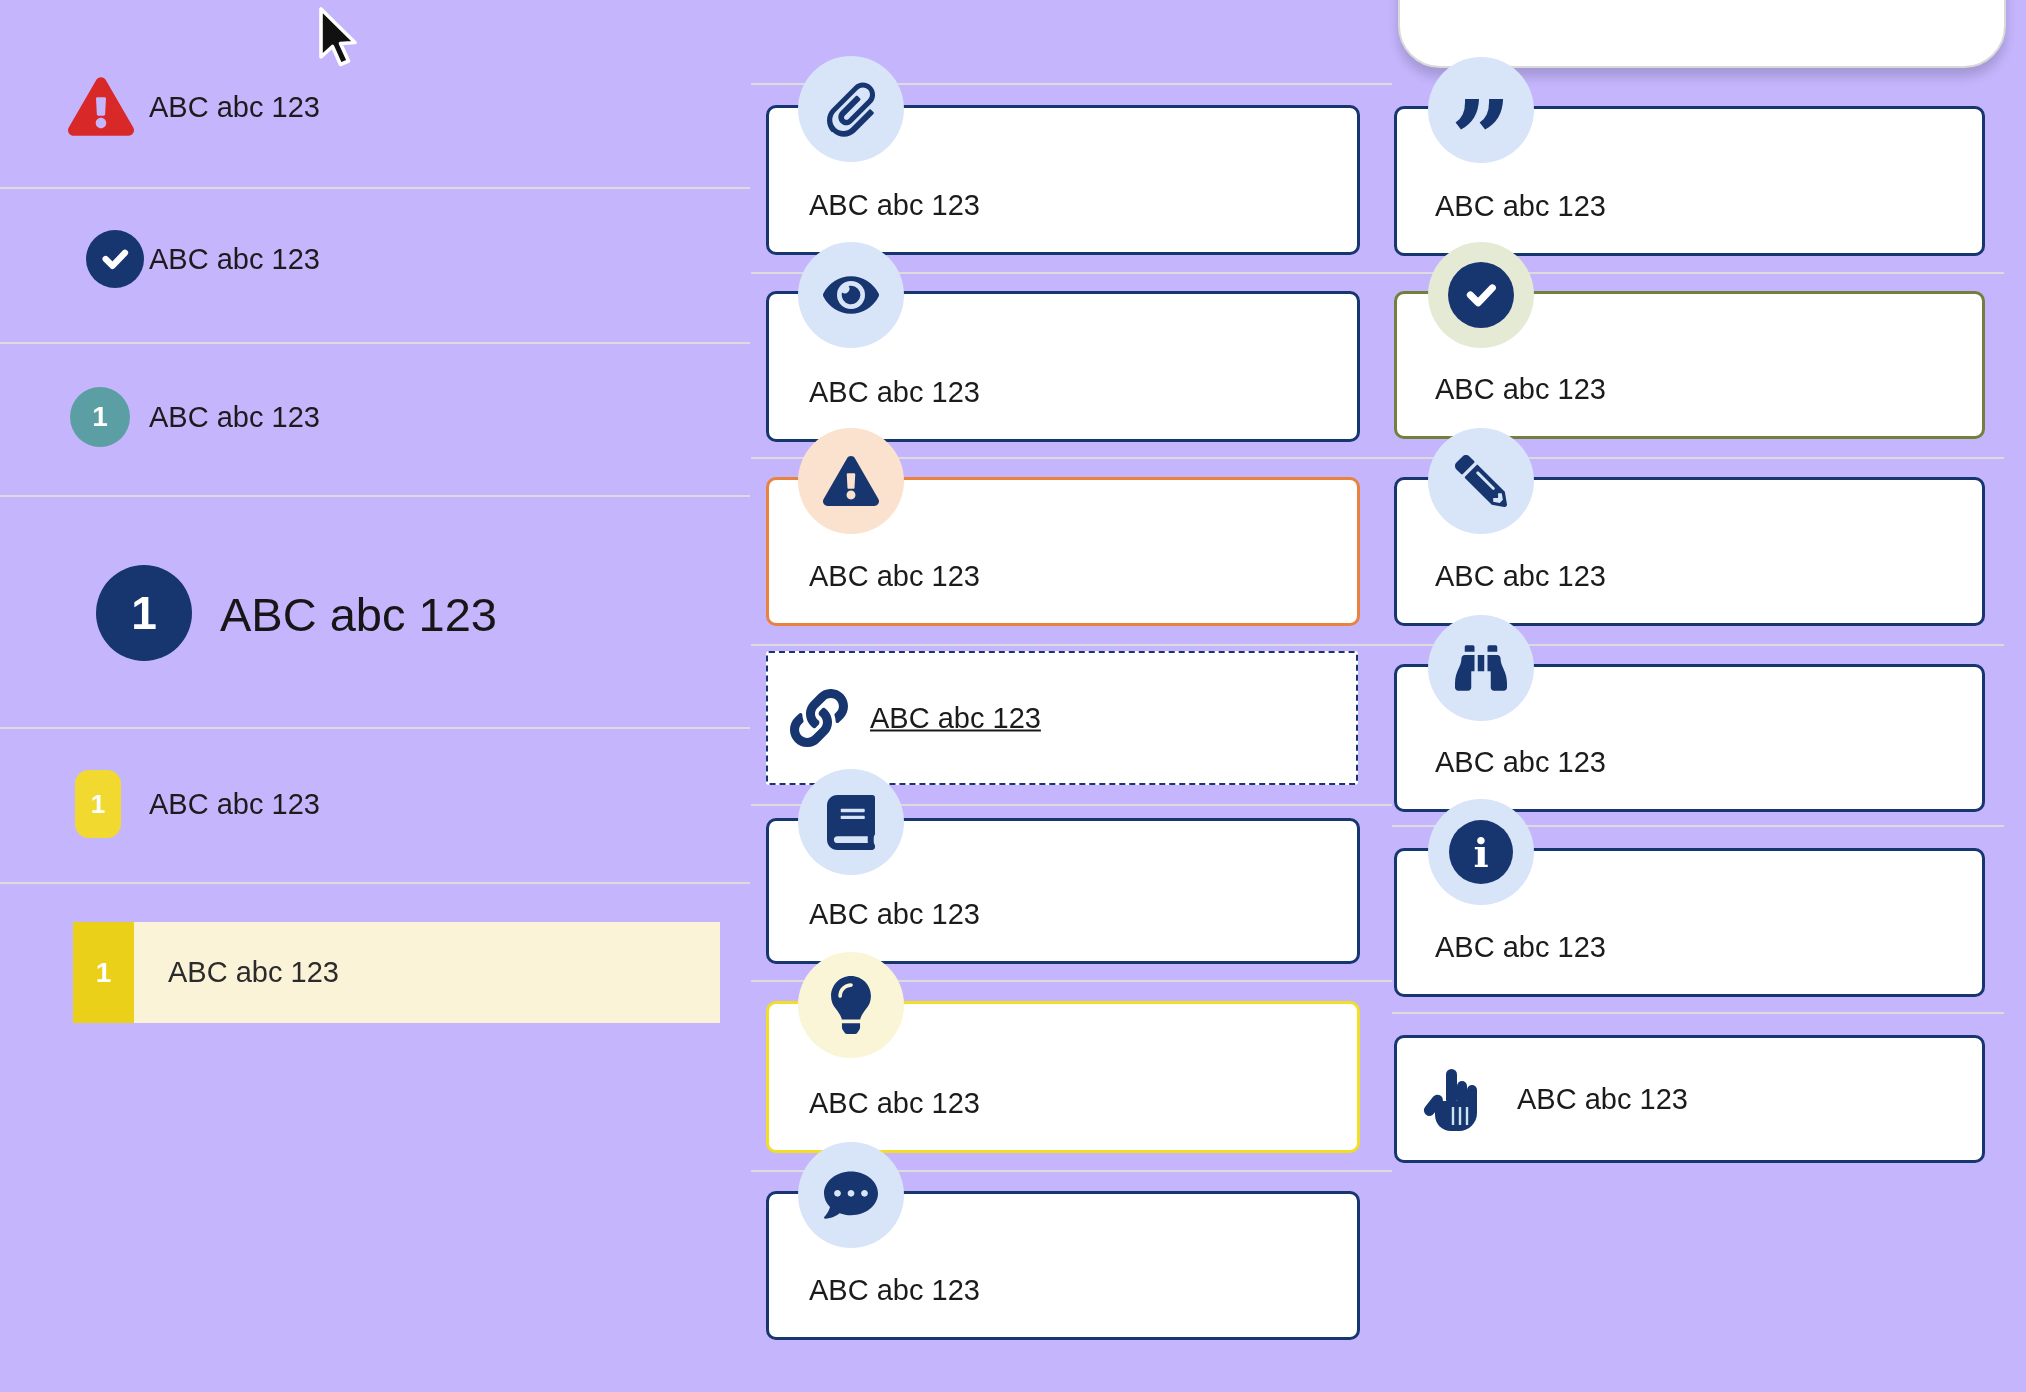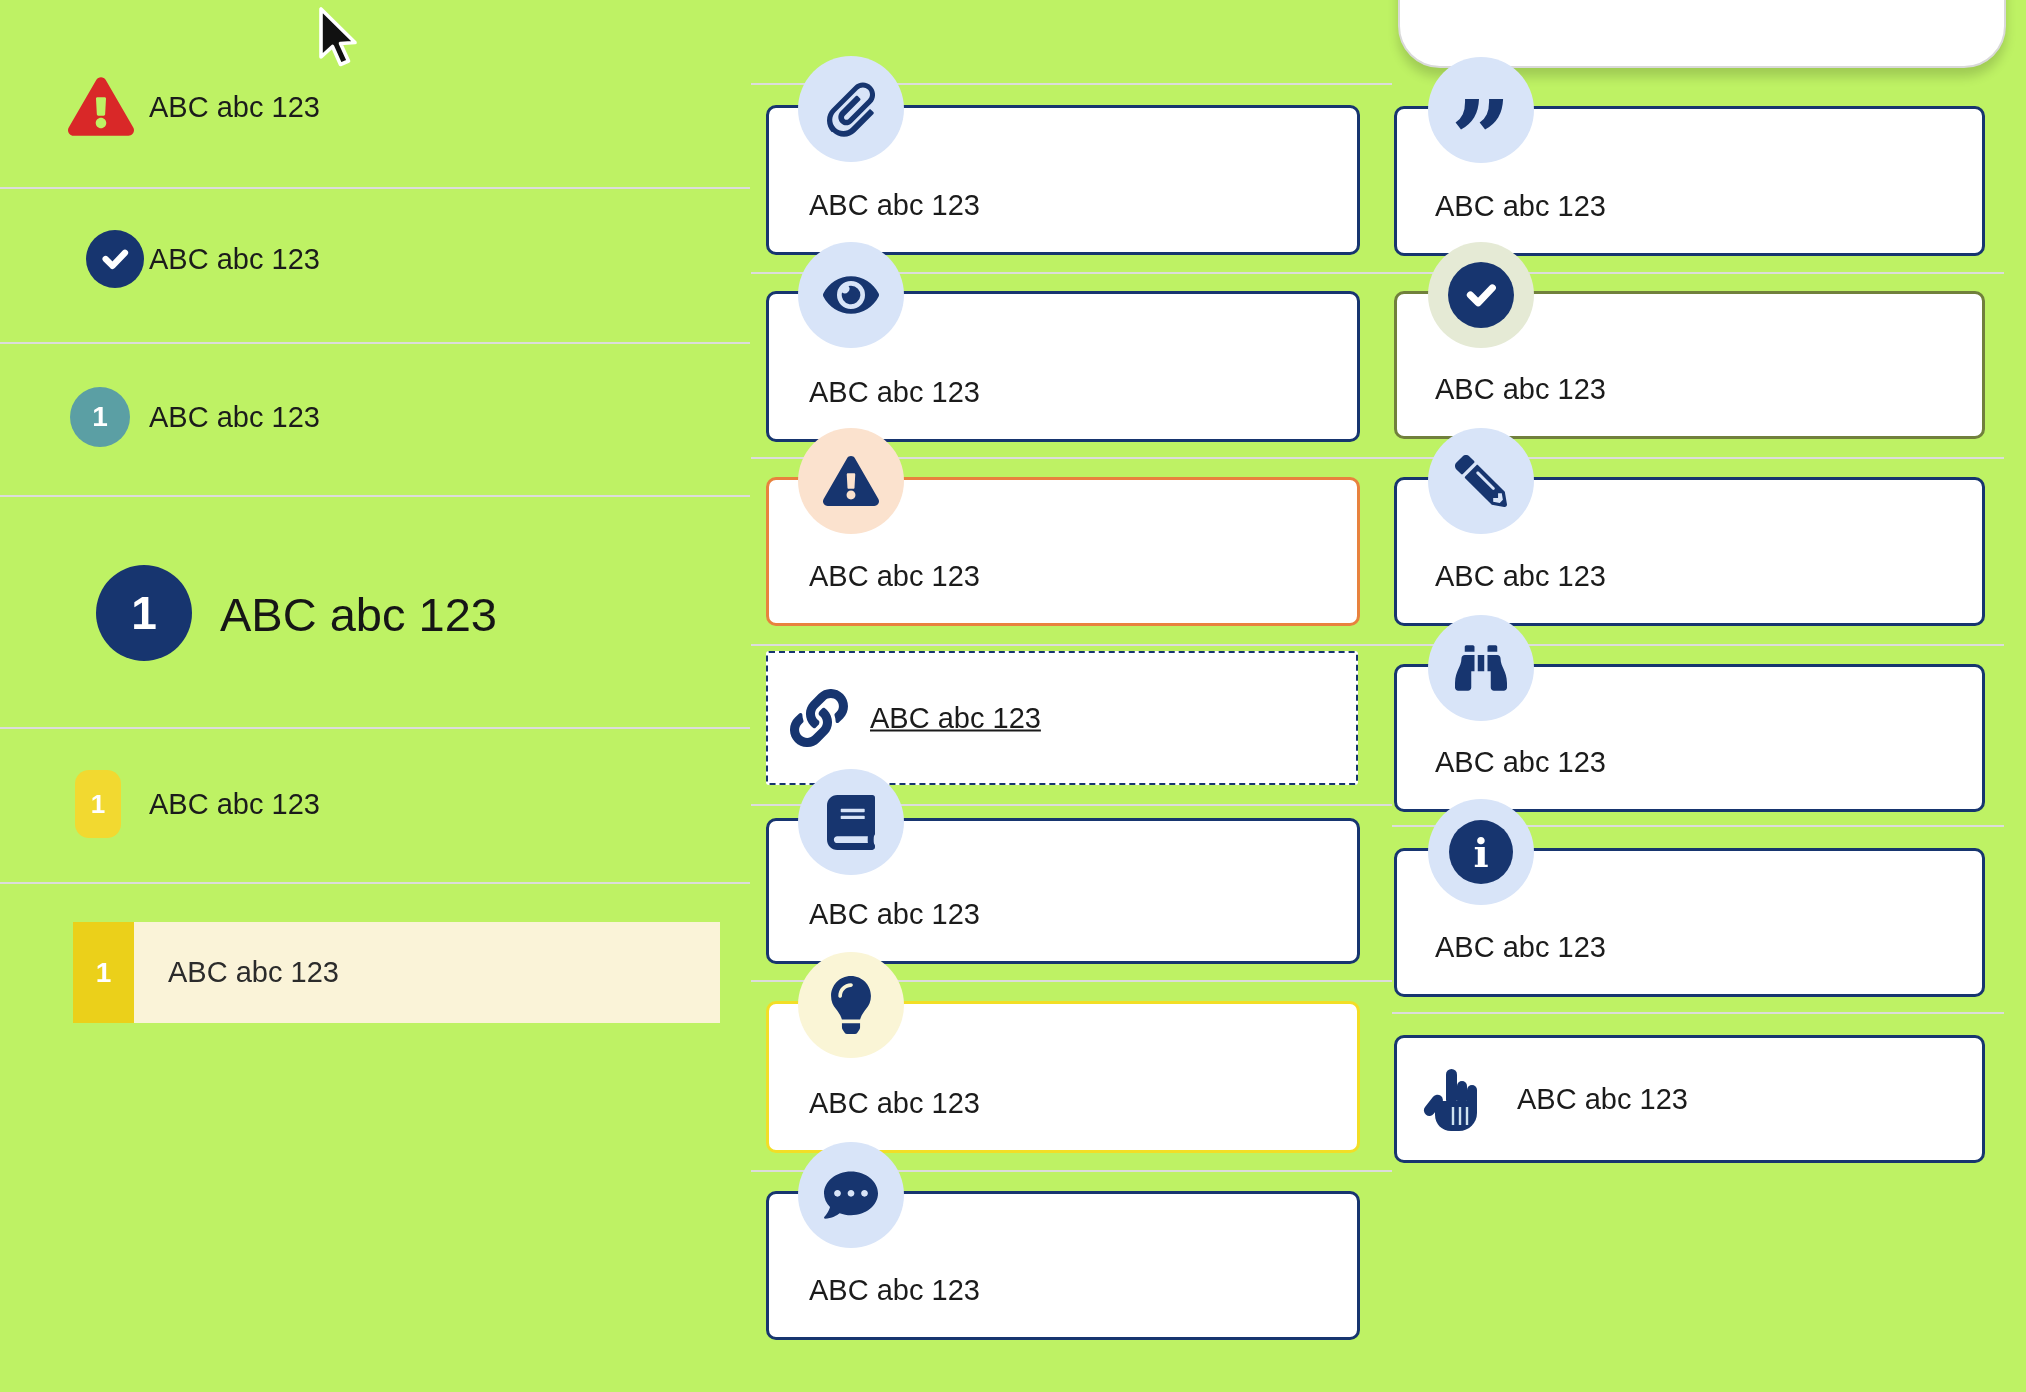--- a/index.html
+++ b/index.html
@@ -1,16 +1,16 @@
 <!DOCTYPE html>
 <html><head>
 <meta charset="utf-8">
 <style>
   html,body{margin:0;padding:0;background:#fff;}
-  .stage{position:relative;width:2026px;height:1392px;background:#bef264;overflow:hidden;
+  .stage{position:relative;width:2026px;height:1392px;background:#c4b5fd;overflow:hidden;
          font-family:"Liberation Sans",sans-serif;color:#1b1b1b;text-align:right;}
   .hr{position:absolute;height:2px;background:#dcdcdc;}
   .lbl{position:absolute;transform:translateY(-50%);font-size:29px;white-space:nowrap;color:#1b1b1b;}
   .big-lbl{font-size:47px;color:#161616;}
   .badge{position:absolute;display:flex;align-items:center;justify-content:center;
          color:#fff;font-weight:bold;}
   .circ{border-radius:50%;}
   .callout{position:absolute;border-radius:10px;background:#fff;}
   .co-navy{border:3px solid #17356F;}
   .co-orange{border:3px solid #E8823E;}

